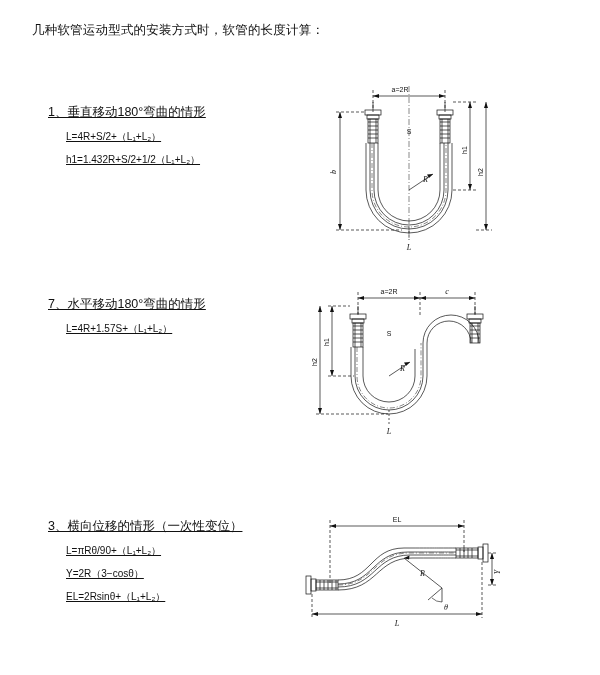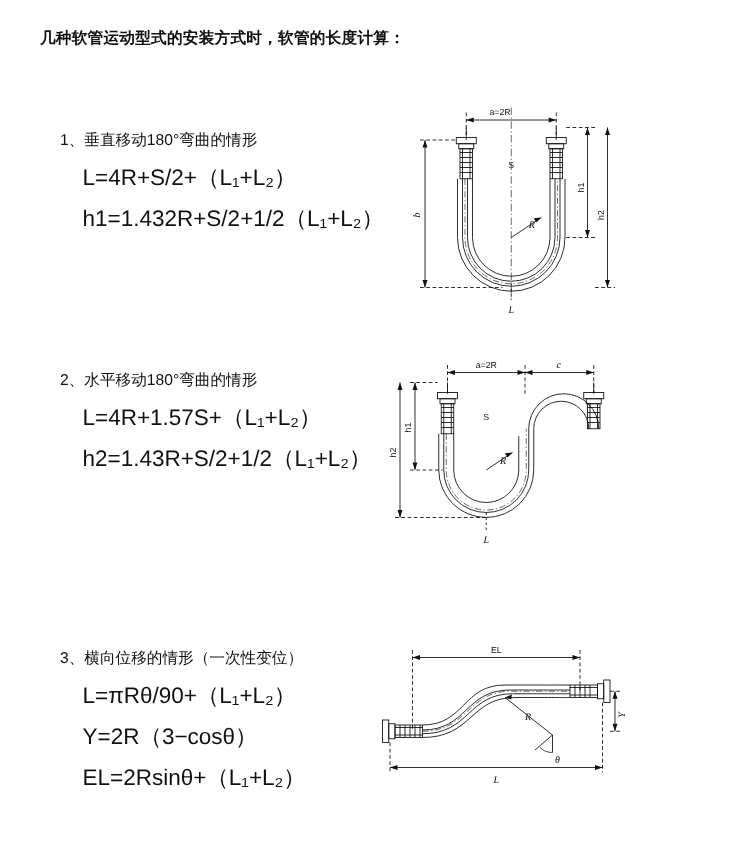--- a/index.html
+++ b/index.html
@@ -21,44 +21,44 @@
     height: 675px;
   }
   .heading {
     position: absolute;
     left: 32px;
     top: 22px;
     font-size: 12.5px;
     letter-spacing: 0.2px;
     color: #111;
     white-space: nowrap;
-    font-weight: bold;
   }
   .section {
     position: absolute;
     left: 0;
     width: 600px;
   }
   .sec1 { top: 104px; }
   .sec2 { top: 296px; }
   .sec3 { top: 518px; }
 
   .text-col {
     position: absolute;
     left: 48px;
     top: 0;
     width: 270px;
+    text-decoration: underline;
   }
   .sec-title {
     font-size: 12.5px;
     white-space: nowrap;
     margin-bottom: 9px;
   }
   .formula {
-    font-size: 18px;
+    font-size: 10px;
     white-space: nowrap;
     margin-left: 18px;
     margin-bottom: 9px;
   }
   .fig {
     position: absolute;
   }
   .fig1 { left: 310px; top: -32px; }
   .fig2 { left: 310px; top: -20px; }
   .fig3 { left: 292px; top: -12px; }
@@ -161,23 +161,22 @@
         <text class="dim" x="173" y="100" text-anchor="middle" transform="rotate(-90 173 100)">h2</text>
         <text class="lbl-i" x="113" y="110">R</text>
         <text class="lbl-i" x="99" y="178" text-anchor="middle">L</text>
         <text class="dim" x="99" y="62" text-anchor="middle">S</text>
       </svg>
     </div>
   </div>
 
   <div class="section sec2">
     <div class="text-col">
-      <div class="sec-title">2、水平移动180°弯曲的情形</div>
+      <div class="sec-title">7、水平移动180°弯曲的情形</div>
       <div class="formula">L=4R+1.57S+（L₁+L₂）</div>
-      <div class="formula">h2=1.43R+S/2+1/2（L₁+L₂）</div>
     </div>
 
     <div class="fig fig2">
       <svg width="200" height="180" viewBox="0 0 200 180">
         <g stroke="#111" fill="none" stroke-width="0.7">
 
           <line x1="48" y1="22" x2="110" y2="22"></line>
           <path d="M48 22 l6 -2 l0 4 z" fill="#111" stroke="none"></path>
           <path d="M110 22 l-6 -2 l0 4 z" fill="#111" stroke="none"></path>
           <line x1="110" y1="22" x2="165" y2="22"></line>

